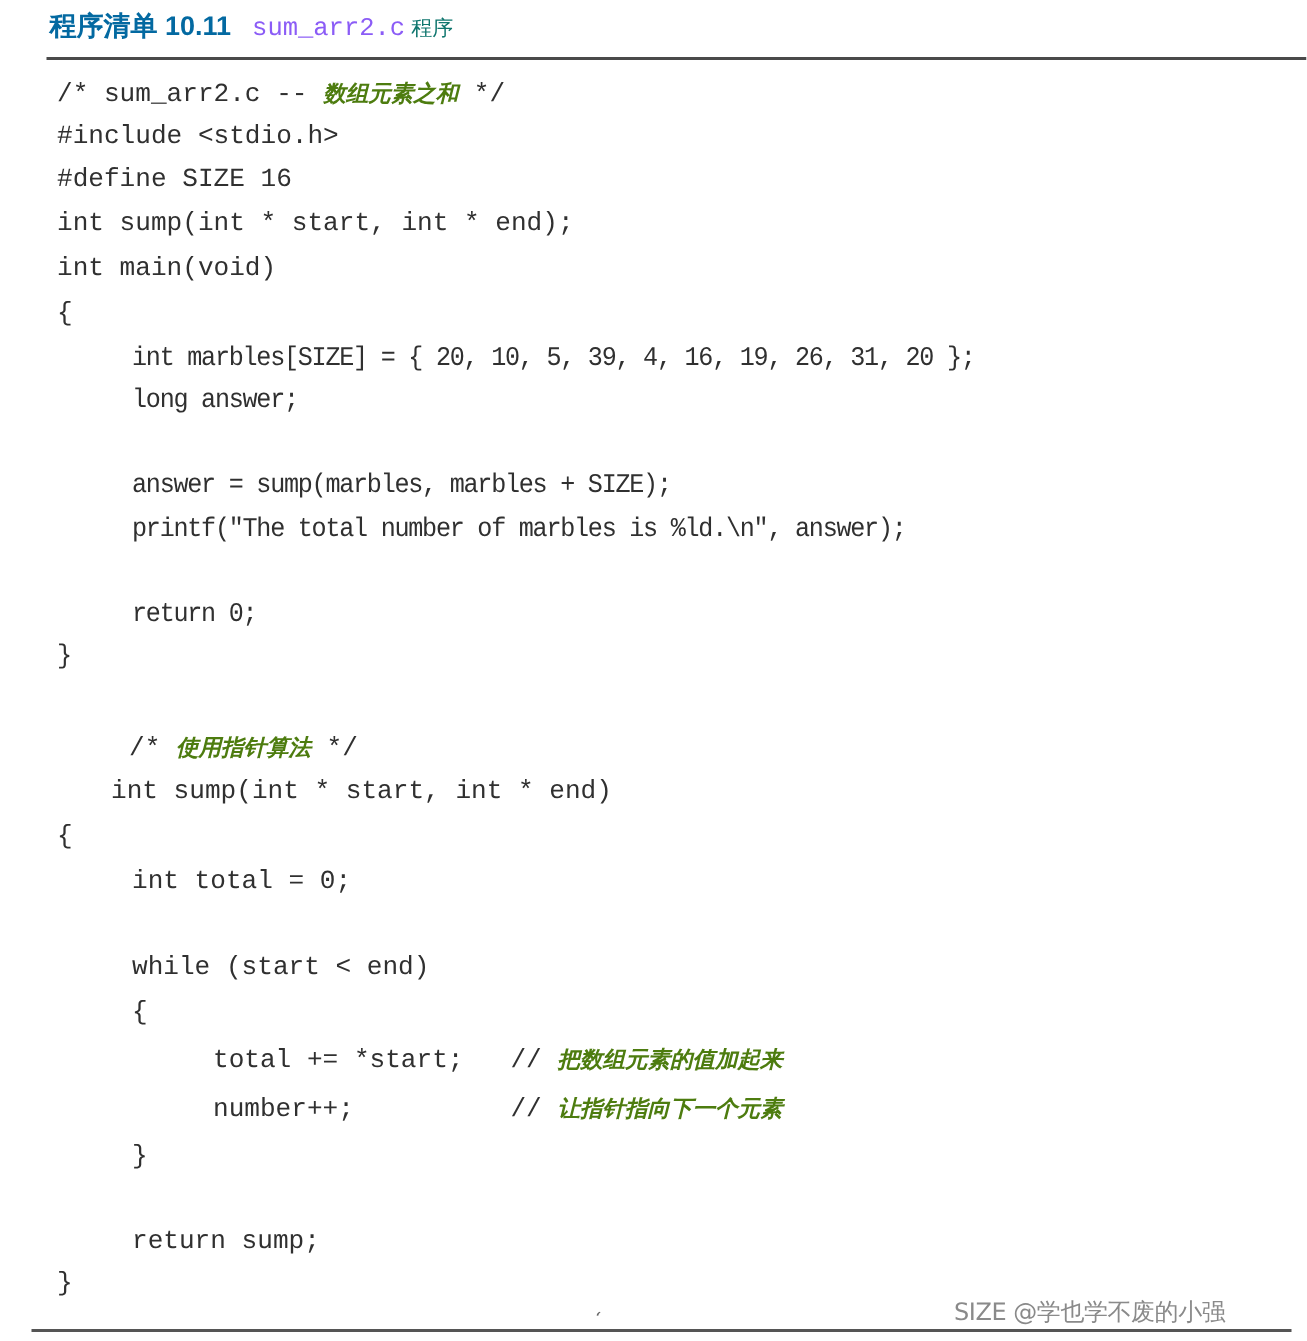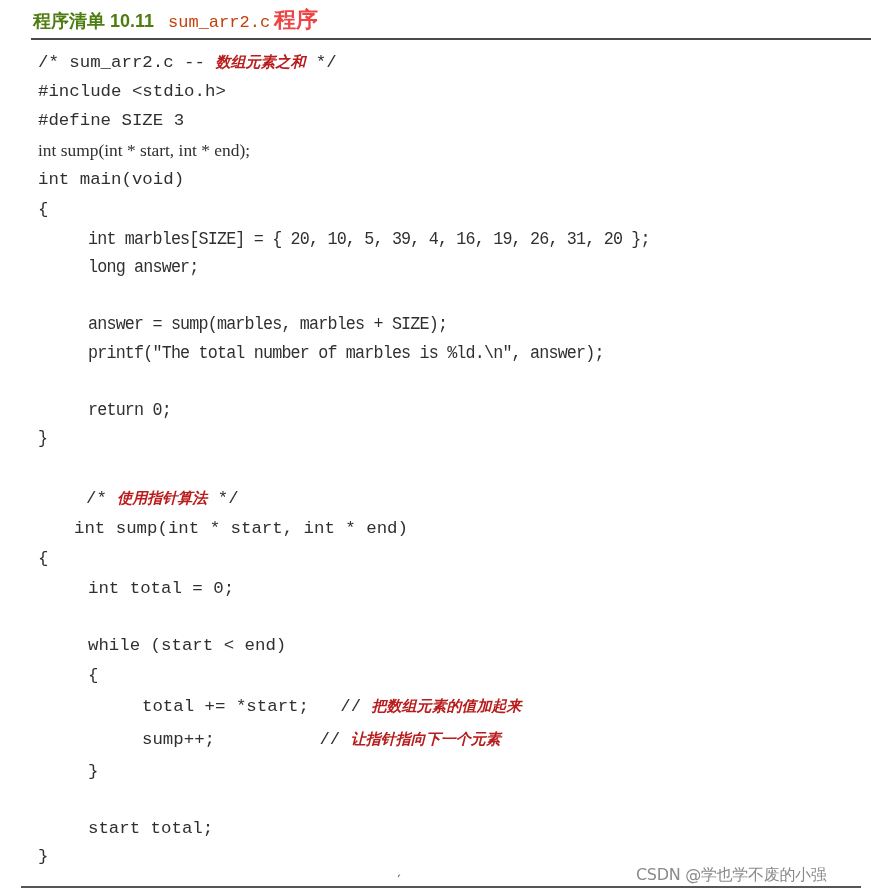--- a/index.html
+++ b/index.html
@@ -1,70 +1,70 @@
 <!DOCTYPE html>
 <html><head>
 <meta charset="utf-8">
 <style>
   html, body { margin: 0; padding: 0; background: #ffffff; }
   body { width: 871px; height: 894px; position: relative; overflow: hidden; color: #2a2a2a; }
   .title {
     position: absolute; left: 33px; top: 5px; height: 28px;
     display: flex; align-items: baseline; gap: 14px; white-space: pre;
   }
-  .title .label { font-family: "Liberation Sans", "DejaVu Sans", sans-serif; font-weight: bold; font-size: 18px; color: #4d7c0f; }
-  .title .file { font-family: "Liberation Mono", "DejaVu Sans Mono", monospace; font-size: 17px; color: #c2410c; }
-  .title .suffix { font-family: "Liberation Sans", "DejaVu Sans", sans-serif; font-weight: bold; font-size: 22px; color: #ef4444; margin-left: -10px; }
+  .title .label { font-family: "Liberation Sans", "DejaVu Sans", sans-serif; font-weight: bold; font-size: 18px; color: #0369a1; }
+  .title .file { font-family: "Liberation Mono", "DejaVu Sans Mono", monospace; font-size: 17px; color: #8b5cf6; }
+  .title .suffix { font-family: "Liberation Sans", "DejaVu Sans", sans-serif; font-weight: normal; font-size: 14px; color: #0f766e; margin-left: -10px; }
   .rule-top { position: absolute; left: 31px; right: 0; top: 38px; height: 2px; background: #4a4a4a; }
   .rule-bottom { position: absolute; left: 21px; right: 10px; top: 886px; height: 2px; background: #555; }
   .code { position: absolute; left: 38px; top: 50px; width: 830px; }
   .line {
     position: absolute; left: 0; white-space: pre;
     font-family: "Liberation Mono", "DejaVu Sans Mono", monospace;
     font-size: 17.4px; color: #303030; height: 24px; line-height: 24px;
   }
-  .line .cmt-cn { font-family: "DejaVu Serif", serif; font-weight: bold; font-style: italic; font-size: 15px; color: #b91c1c; }
+  .line .cmt-cn { font-family: "DejaVu Serif", serif; font-weight: bold; font-style: italic; font-size: 15px; color: #4d7c0f; }
   .line.narrow { font-family: "Liberation Mono", "DejaVu Sans Mono", monospace; letter-spacing: -0.9px; font-size: 18px; transform: scaleX(0.93); transform-origin: left center; }
   .stray-mark { position: absolute; left: 396px; top: 872px; font-family: "DejaVu Serif", serif; font-size: 12px; color: #666; transform: rotate(15deg); }
   .watermark {
     position: absolute; left: 636px; top: 865px;
     font-family: "DejaVu Sans", sans-serif; font-size: 16px; color: #8a8a8a; letter-spacing: -0.3px; white-space: pre;
   }
 </style>
 </head>
 <body>
 
 <div class="title">
   <span class="label">程序清单 10.11</span>
   <span class="file">sum_arr2.c</span>
   <span class="suffix">程序</span>
 </div>
 <div class="rule-top"></div>
 
 <div class="code" id="code">
     <div class="line" style="top: 0px; left: 0px;"><span>/* sum_arr2.c -- </span><span class="cmt-cn">数组元素之和</span><span> */</span></div>
     <div class="line" style="top: 30px; left: 0px;"><span>#include &lt;stdio.h&gt;</span></div>
-    <div class="line" style="top: 59px; left: 0px;"><span>#define SIZE 3</span></div>
-    <div class="line" style="top: 88px; left: 0px; font-family: Liberation Serif, serif;"><span>int sump(int * start, int * end);</span></div>
+    <div class="line" style="top: 59px; left: 0px;"><span>#define SIZE 16</span></div>
+    <div class="line" style="top: 88px; left: 0px;"><span>int sump(int * start, int * end);</span></div>
     <div class="line" style="top: 118px; left: 0px;"><span>int main(void)</span></div>
     <div class="line" style="top: 148px; left: 0px;"><span>{</span></div>
     <div class="line narrow" style="top: 177px; left: 50px;"><span>int marbles[SIZE] = { 20, 10, 5, 39, 4, 16, 19, 26, 31, 20 };</span></div>
     <div class="line narrow" style="top: 205px; left: 50px;"><span>long answer;</span></div>
     <div class="line narrow" style="top: 262px; left: 50px;"><span>answer = sump(marbles, marbles + SIZE);</span></div>
     <div class="line narrow" style="top: 291px; left: 50px;"><span>printf("The total number of marbles is %ld.\n", answer);</span></div>
     <div class="line narrow" style="top: 348px; left: 50px;"><span>return 0;</span></div>
     <div class="line narrow" style="top: 376px; left: 0px;"><span>}</span></div>
     <div class="line" style="top: 436px; left: 0px; margin-left: 48px;"><span>/* </span><span class="cmt-cn">使用指针算法</span><span> */</span></div>
     <div class="line" style="top: 467px; left: 0px; margin-left: 36px;"><span>int sump(int * start, int * end)</span></div>
     <div class="line" style="top: 497px; left: 0px;"><span>{</span></div>
     <div class="line" style="top: 527px; left: 50px;"><span>int total = 0;</span></div>
     <div class="line" style="top: 584px; left: 50px;"><span>while (start &lt; end)</span></div>
     <div class="line" style="top: 614px; left: 50px;"><span>{</span></div>
     <div class="line" style="top: 644px; left: 104px;"><span>total += *start;   // </span><span class="cmt-cn">把数组元素的值加起来</span></div>
-    <div class="line" style="top: 677px; left: 104px;"><span>sump++;          // </span><span class="cmt-cn">让指针指向下一个元素</span></div>
+    <div class="line" style="top: 677px; left: 104px;"><span>number++;          // </span><span class="cmt-cn">让指针指向下一个元素</span></div>
     <div class="line" style="top: 710px; left: 50px;"><span>}</span></div>
-    <div class="line" style="top: 767px; left: 50px;"><span>start total;</span></div>
+    <div class="line" style="top: 767px; left: 50px;"><span>return sump;</span></div>
     <div class="line" style="top: 795px; left: 0px;"><span>}</span></div>
   </div>
 
 <div class="stray-mark">ʻ</div>
-<div class="watermark">CSDN @学也学不废的小强</div>
+<div class="watermark">SIZE @学也学不废的小强</div>
 <div class="rule-bottom"></div>
 
 </body></html>

